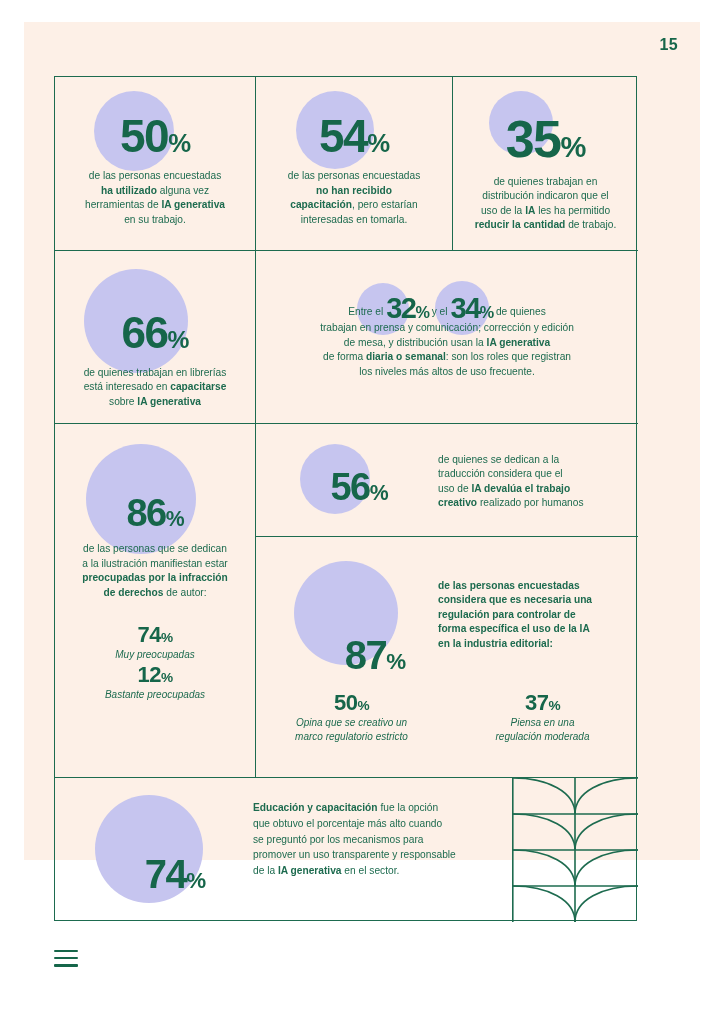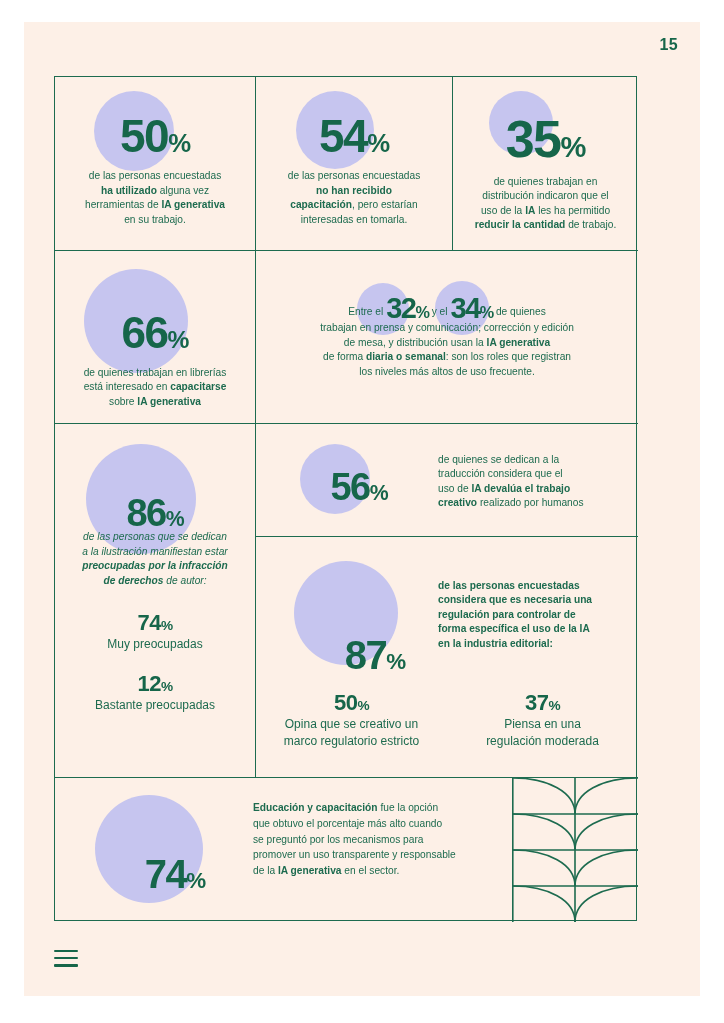--- a/index.html
+++ b/index.html
@@ -2,21 +2,21 @@
 <html><head>
 <meta charset="utf-8">
 <style>
   html,body{margin:0;padding:0;background:#ffffff;}
   body{
     width:724px;height:1023px;position:relative;overflow:hidden;
     font-family:"Liberation Sans", sans-serif;
     -webkit-font-smoothing:antialiased;
   }
   .page{
-    position:absolute;left:24px;top:22px;width:676px;height:974px;
+    position:absolute;left:24px;top:22px;width:676px;height:838px;
     background:#fdf0e7;
   }
   .pagenum{
     position:absolute;right:22px;top:14px;
     font-size:16px;font-weight:bold;color:#16664a;letter-spacing:.3px;
   }
 
   
   .grid{
     position:absolute;left:30px;top:54px;width:583px;height:845px;
@@ -40,21 +40,21 @@
   .body{
     color:#1d6b4f;font-size:10.2px;line-height:1.42;
     position:relative;z-index:2;
   }
   .body b{font-weight:bold;}
   .mid{
     color:#16664a;font-weight:bold;font-size:22px;letter-spacing:-.6px;
     position:relative;z-index:2;
   }
   .mid .pc{font-size:.62em;}
-  .sub{color:#1d6b4f;font-size:12px;line-height:1.4;position:relative;z-index:2;}
+  .sub{color:#1d6b4f;font-size:10px;line-height:1.4;position:relative;z-index:2;font-style:italic;}
   .ctr{text-align:center;}
 
   
   #c50{left:0;top:0;width:201px;height:174px;}
   #c54{left:201px;top:0;width:197px;height:174px;}
   #c35{left:398px;top:0;width:185px;height:174px;}
 
   #c66{left:0;top:174px;width:201px;height:173px;}
   #c3234{left:201px;top:174px;width:382px;height:173px;}
 
@@ -86,23 +86,23 @@
 
   
   #c3234 .circ.a{left:101px;top:32px;width:52px;height:52px;}
   #c3234 .circ.b{left:179px;top:30px;width:54px;height:54px;}
   #c3234 .para{margin-top:44px;text-align:center;padding:0 28px;}
   #c3234 .num{font-size:29px;vertical-align:-3px;}
 
   
   #c86 .circ{left:31px;top:20px;width:110px;height:110px;}
   #c86 .big{font-size:38px;text-align:center;margin-top:72px;}
-  #c86 .body{font-style:italic;}
+  #c86 .body{margin-top:12px;}
   #c86 .statblk{margin-top:22px;text-align:center;}
-  #c86 .statblk2{margin-top:18px;text-align:center;}
+  #c86 .statblk2{text-align:center;}
 
   
   #c56 .circ{left:44px;top:20px;width:70px;height:70px;}
   #c56 .big{font-size:38px;position:absolute;left:38px;top:46px;width:130px;text-align:center;}
   #c56 .body{position:absolute;left:182px;top:29px;width:185px;}
 
   
   #c87 .circ{left:38px;top:24px;width:104px;height:104px;}
   #c87 .big{font-size:40px;position:absolute;left:54px;top:84px;width:130px;text-align:center;margin-top:16px;}
   #c87 .body{position:absolute;left:182px;top:42px;width:180px;font-weight:bold;}

